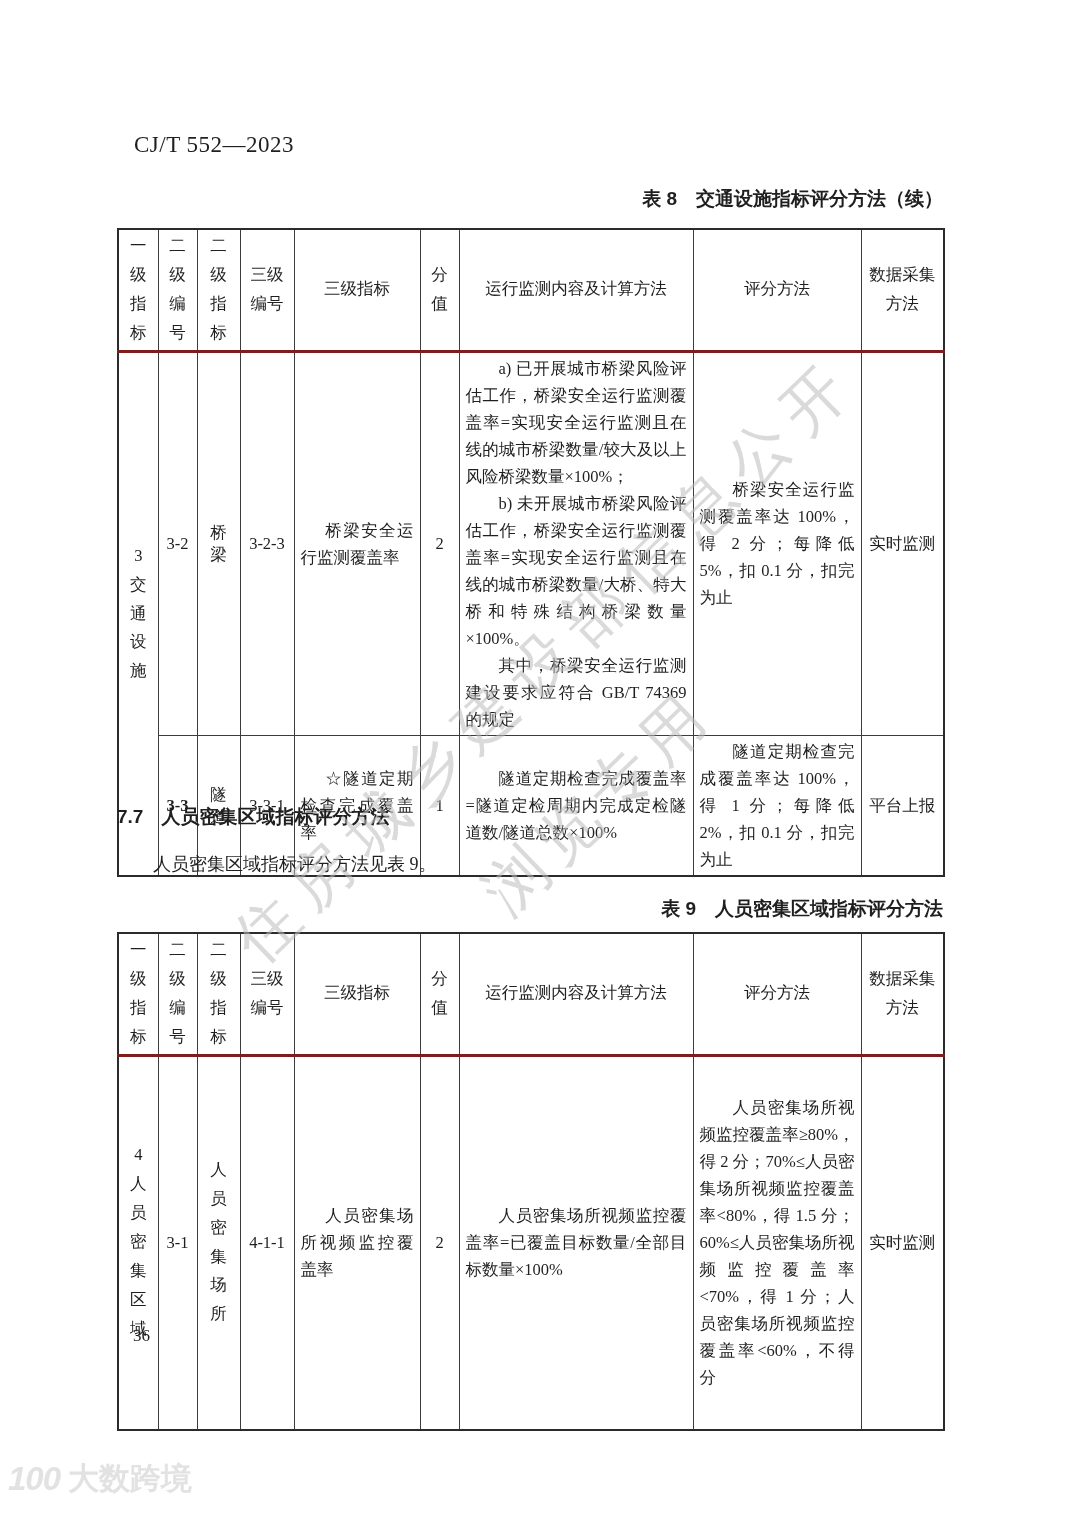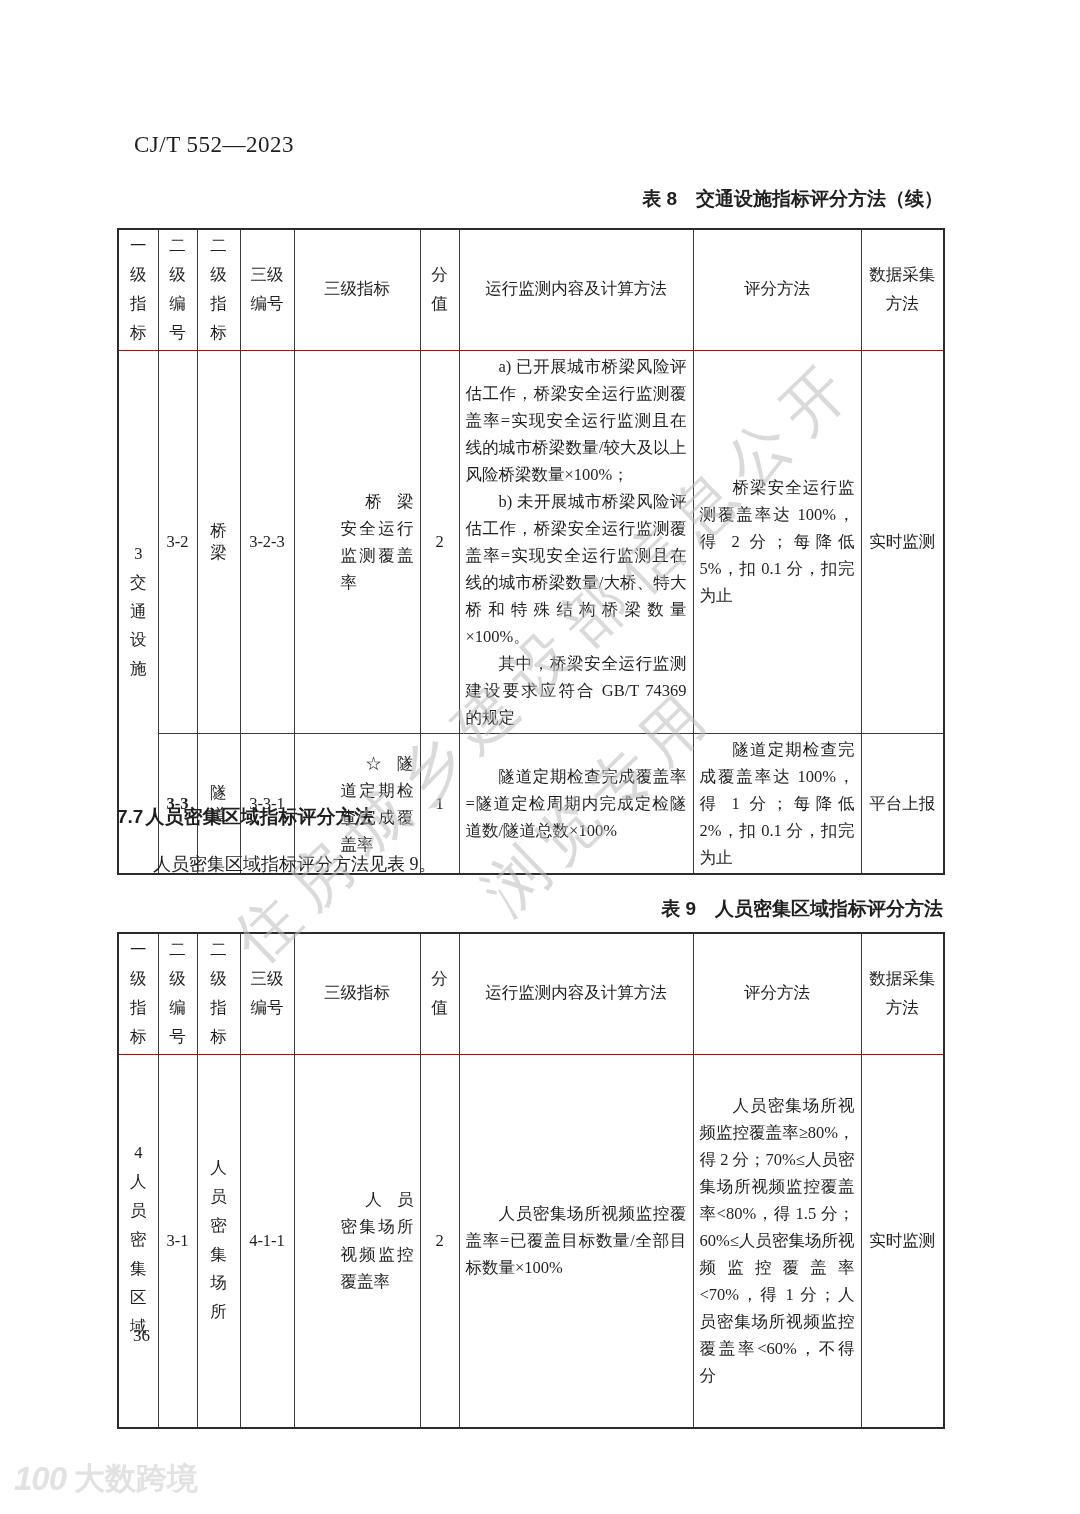--- a/index.html
+++ b/index.html
@@ -21,47 +21,47 @@
     position:absolute;left:117px;width:826px;border-collapse:collapse;
     table-layout:fixed;font-size:16.5px;background:transparent;
   }
   #table8{top:228px;}
   #table9{top:932px;}
   table{border:2px solid #2b2b2b;}
   th,td{
     border:1px solid #3c3c3c;padding:2px 6px;vertical-align:middle;
     font-weight:normal;color:#1f1f1f;
   }
-  thead th{height:60px;border-bottom:1px solid #7f1d1d;}
+  thead th{height:60px;border-bottom:3px solid #7f1d1d;}
   .pre{white-space:pre-line;text-align:center;line-height:1.75;}
   .center{text-align:center;}
   .para{margin:0;text-indent:2em;text-align:justify;line-height:1.64;}
-  .para.ind1{text-indent:1.5em;margin-left:40px;}
+  .para.ind1{text-indent:1.5em;}
   td.tall8-1{height:352px;}
   td.tall8-2{height:132px;font-weight:bold;}
   td.tall9-1{height:368px;}
   .section-head{
     position:absolute;left:117px;top:804px;
     font-family:"Liberation Sans", sans-serif;font-weight:bold;font-size:19px;
   }
-  .section-head .num{margin-right:2px;}
+  .section-head .num{margin-right:18px;}
   .body-para{
     position:absolute;left:117px;top:852px;width:826px;
     font-size:18px;padding-left:2em;
   }
   .page-number{position:absolute;left:133px;top:1326px;font-size:17px;}
   .watermark{
     position:absolute;color:#bcbcbc;opacity:0.55;white-space:nowrap;
     font-family:"Liberation Sans", sans-serif;font-weight:400;
     pointer-events:none;z-index:5;transform:translate(-50%,-50%) rotate(-44deg);
   }
   .wm1{left:545px;top:660px;font-size:62px;letter-spacing:14px;}
   .wm2{left:598px;top:802px;font-size:62px;letter-spacing:10px;}
   .logo{
-    position:absolute;left:14px;top:1458px;color:#e2e2e2;
+    position:absolute;left:8px;top:1458px;color:#e2e2e2;
     font-family:"Liberation Sans", sans-serif;font-weight:bold;font-size:31px;
     display:flex;align-items:center;gap:8px;
   }
   .logo-icon{font-style:italic;letter-spacing:-1px;font-size:33px;}
 </style>
 </head>
 <body>
 
 <div class="doc-code">CJ/T 552—2023</div>
 

